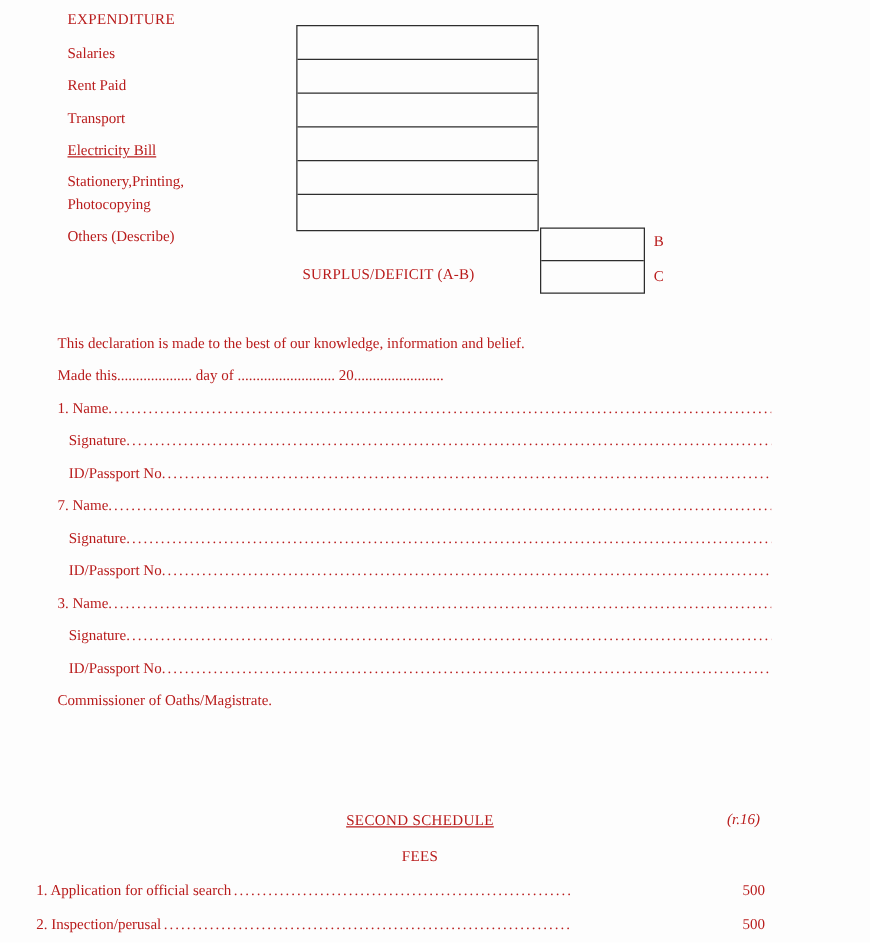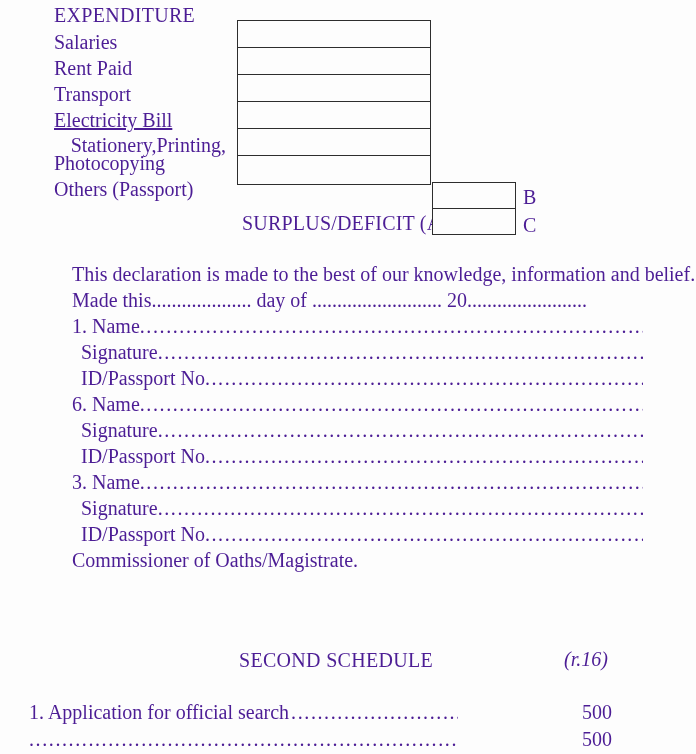--- a/index.html
+++ b/index.html
@@ -1,30 +1,30 @@
 <!DOCTYPE html>
 <html><head>
 <meta charset="utf-8">
 <style>
   html,body{margin:0;padding:0;}
   body{background:#ffffff;}
   .page{
     position:relative;
     width:696px;height:754px;
     background:#fdfdfd;
-    color:#4c1d95;
+    color:#b91c1c;
     font-family:"Liberation Serif","DejaVu Serif",serif;
-    font-size:20px;
+    font-size:12px;
     overflow:hidden;
   }
   .caps{letter-spacing:0.3px;}
 
   
   .lbl{position:absolute;left:54px;line-height:18px;white-space:nowrap;}
-  .stationery-row{position:absolute;left:54px;top:136px;width:172px;display:flex;justify-content:flex-end;line-height:18px;}
+  .stationery-row{position:absolute;left:54px;top:136px;width:172px;display:flex;justify-content:flex-start;line-height:18px;}
 
   
   .boxcol{
     position:absolute;left:237px;top:20px;width:194px;height:165px;
     box-sizing:border-box;border:1.6px solid #2d2d2d;background:#fdfdfd;
   }
   .boxcol .cell{box-sizing:border-box;height:27px;border-bottom:1.4px solid #2d2d2d;}
   .boxcol .cell:last-child{border-bottom:none;height:26px;}
 
   .bcbox{
@@ -32,21 +32,21 @@
     box-sizing:border-box;border:1.6px solid #2d2d2d;background:#fdfdfd;
     display:flex;flex-direction:column;
   }
   .bcbox .cell{box-sizing:border-box;height:26px;border-bottom:1.4px solid #2d2d2d;}
   .bcbox .cell:last-child{border-bottom:none;flex:1;}
 
   .totlbl{position:absolute;left:242px;white-space:nowrap;letter-spacing:0.2px;}
   .bcletter{position:absolute;left:523px;white-space:nowrap;}
 
   
-  .bodytext{position:absolute;left:46px;top:261px;width:571px;margin-left:26px;}
+  .bodytext{position:absolute;left:46px;top:261px;width:571px;}
   .line{line-height:26px;height:26px;white-space:nowrap;}
   .dline{display:flex;line-height:26px;height:26px;}
   .dlabel{white-space:nowrap;flex:0 0 auto;}
   .dots{flex:1 1 auto;overflow:hidden;white-space:nowrap;letter-spacing:1.6px;}
   .indent{padding-left:9px;align-items:center;}
 
   
   .sched-center{position:absolute;left:0;width:672px;text-align:center;white-space:nowrap;}
   .rule-ref{position:absolute;right:88px;top:648px;font-style:italic;white-space:nowrap;}
   .fee-row{position:absolute;left:29px;width:583px;display:flex;line-height:20px;}
@@ -62,21 +62,21 @@
   <div class="lbl caps" style="top:6px;">EXPENDITURE</div>
   <div class="lbl" style="top:33px;">Salaries</div>
   <div class="lbl" style="top:59px;">Rent Paid</div>
   <div class="lbl" style="top:85px;">Transport</div>
   <div class="lbl" style="top:111px;text-decoration:underline;">Electricity Bill</div>
   <div class="stationery-row">
     <span>Stationery,</span>
     <span>Printing,</span>
   </div>
   <div class="lbl" style="top:154px;">Photocopying</div>
-  <div class="lbl" style="top:180px;">Others (Passport)</div>
+  <div class="lbl" style="top:180px;">Others (Describe)</div>
 
   <div class="boxcol">
     <div class="cell"></div>
     <div class="cell"></div>
     <div class="cell"></div>
     <div class="cell"></div>
     <div class="cell"></div>
     <div class="cell"></div>
   </div>
 
@@ -100,21 +100,21 @@
     <div class="dline indent">
       <span class="dlabel">Signature</span>
       <span class="dots">............................................................................................................................................................................................................</span>
     </div>
     <div class="dline indent">
       <span class="dlabel">ID/Passport No</span>
       <span class="dots">............................................................................................................................................................................................................</span>
     </div>
 
     <div class="dline">
-      <span class="dlabel">6. Name</span>
+      <span class="dlabel">7. Name</span>
       <span class="dots">............................................................................................................................................................................................................</span>
     </div>
     <div class="dline indent">
       <span class="dlabel">Signature</span>
       <span class="dots">............................................................................................................................................................................................................</span>
     </div>
     <div class="dline indent">
       <span class="dlabel">ID/Passport No</span>
       <span class="dots">............................................................................................................................................................................................................</span>
     </div>
@@ -128,30 +128,32 @@
       <span class="dots">............................................................................................................................................................................................................</span>
     </div>
     <div class="dline indent">
       <span class="dlabel">ID/Passport No</span>
       <span class="dots">............................................................................................................................................................................................................</span>
     </div>
 
     <div class="line">Commissioner of Oaths/Magistrate.</div>
   </div>
 
-  <div class="sched-center caps" style="top:649px;">SECOND SCHEDULE</div>
+  <div class="sched-center caps" style="top:649px;text-decoration:underline;">SECOND SCHEDULE</div>
   <div class="rule-ref">(r.16)</div>
+  <div class="sched-center caps" style="top:678px;">FEES</div>
 
   <div class="fee-row" style="top:702px;">
     <span class="fee-left">
       <span class="fee-label">1. Application for official search </span>
       <span class="dots">............................................................................................................................................................................................................</span>
     </span>
     <span class="fee-amount">500</span>
   </div>
   <div class="fee-row" style="top:729px;">
     <span class="fee-left">
+      <span class="fee-label">2. Inspection/perusal</span>
       <span class="dots">............................................................................................................................................................................................................</span>
     </span>
     <span class="fee-amount">500</span>
   </div>
 
 </div>
 
 </body></html>

